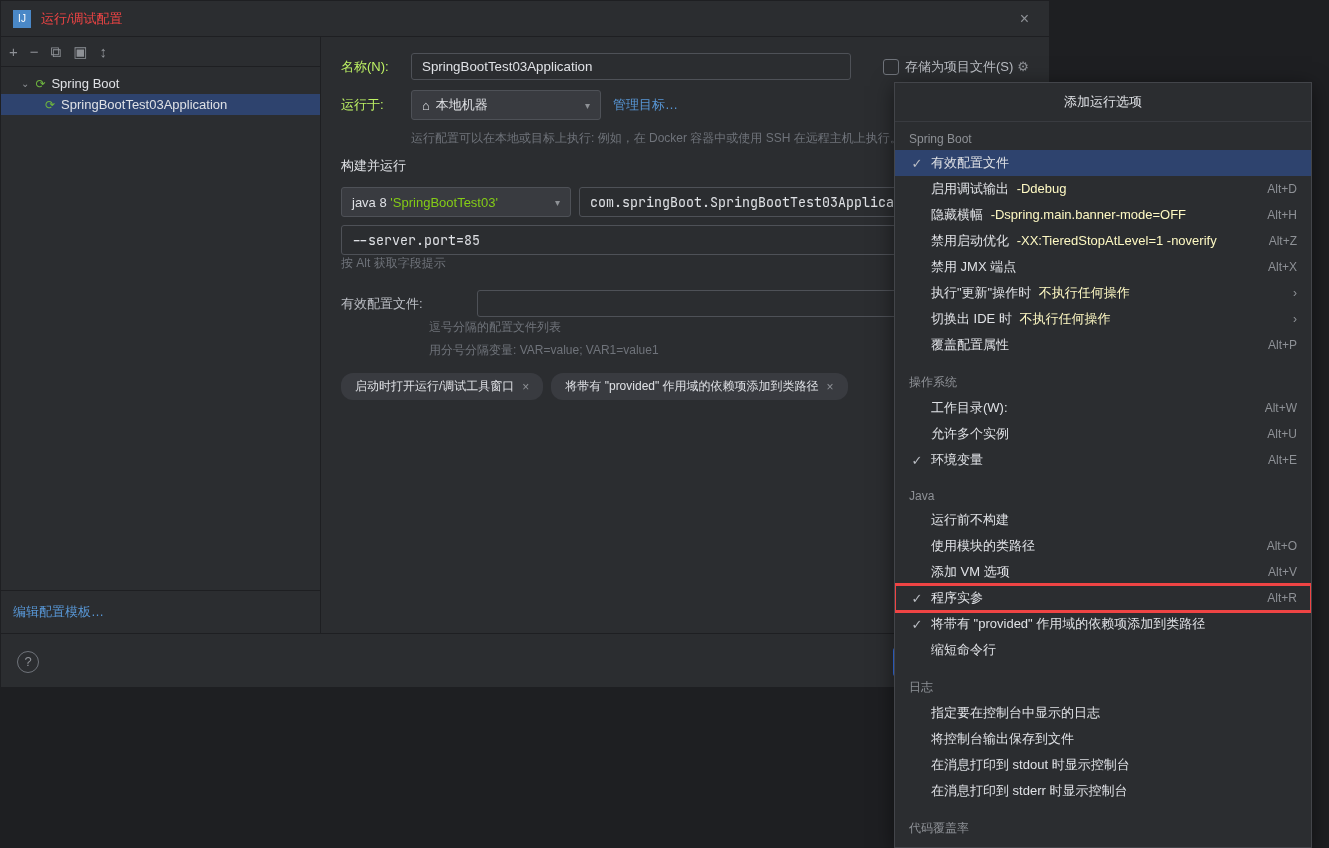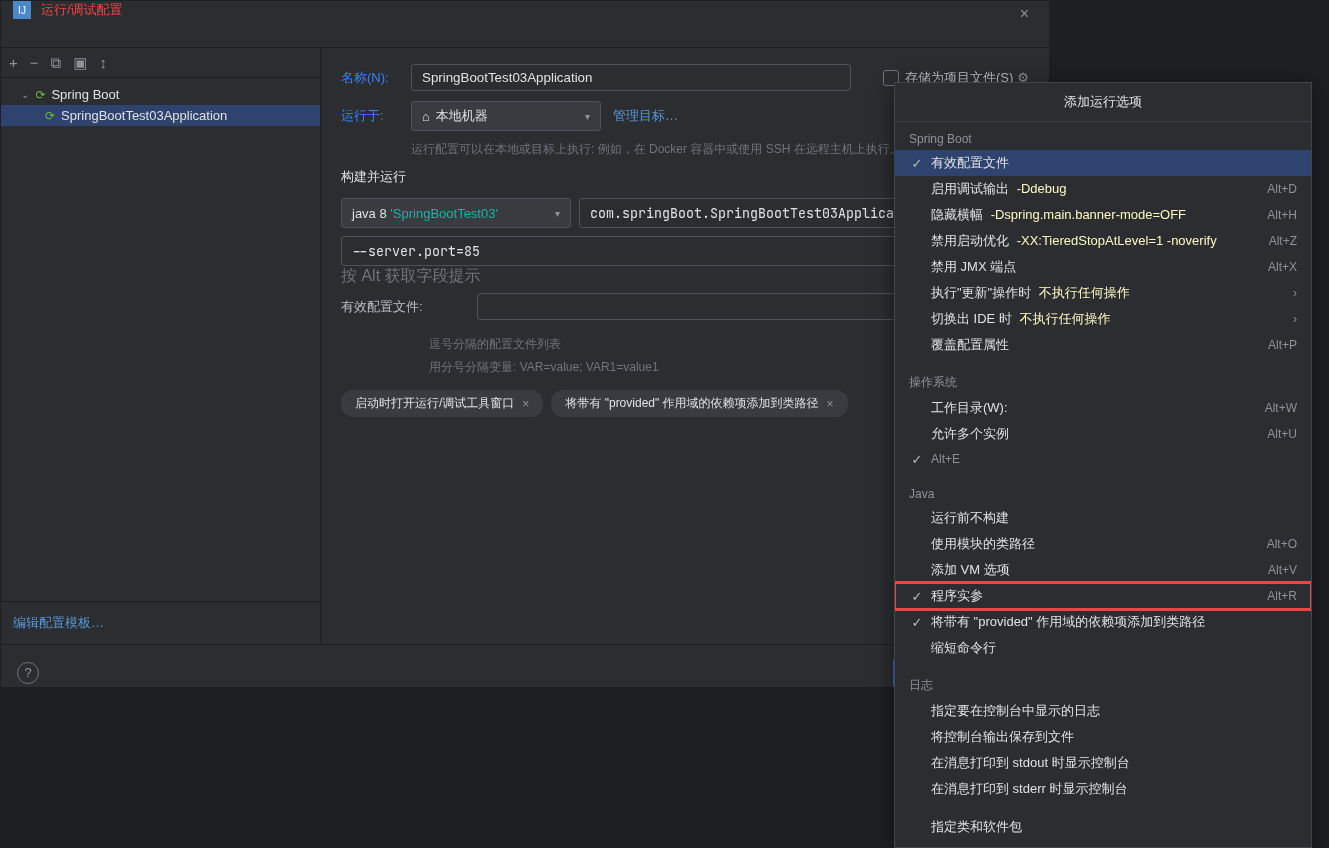--- a/index.html
+++ b/index.html
@@ -1,37 +1,37 @@
 <!DOCTYPE html>
 <html><head>
 <meta charset="utf-8">
 <style>
 * { margin:0; padding:0; box-sizing:border-box; font-family:-apple-system,"Segoe UI",sans-serif; }
 body { background:#1e1f22; color:#bbbec4; font-size:13px; width:1329px; height:848px; overflow:hidden; position:relative; }
 .dialog { position:absolute; left:0; top:0; width:1050px; height:688px; background:#2b2d30; border:1px solid #1e1f22; }
-.titlebar { height:47px; display:flex; align-items:flex-start; padding:0 12px; border-bottom:1px solid #1e1f22; }
+.titlebar { height:36px; display:flex; align-items:center; padding:0 12px; border-bottom:1px solid #1e1f22; }
 .titlebar .icon { width:18px; height:18px; background:#4a88c7; margin-right:10px; display:flex; align-items:center; justify-content:center; font-size:10px; color:#fff; }
 .titlebar .title { flex:1; color:#ef4444; }
 .close-btn { color:#8e9196; font-size:16px; cursor:pointer; padding:4px 8px; }
 .body { display:flex; height:596px; }
 .sidebar { width:320px; border-right:1px solid #1e1f22; display:flex; flex-direction:column; }
 .toolbar { height:30px; display:flex; align-items:center; padding:0 8px; gap:12px; border-bottom:1px solid #1e1f22; }
 .toolbar span { color:#8e9196; cursor:pointer; font-size:15px; }
 .tree { flex:1; padding:6px 0; }
 .tree-node { padding:3px 8px 3px 20px; display:flex; align-items:center; gap:6px; cursor:pointer; }
 .tree-node.group { padding-left:20px; }
 .tree-node.child { padding-left:44px; background:#2e436e; }
 .tree-node .arrow { color:#8e9196; font-size:10px; }
 .tree-node .sbicon { color:#6db33f; font-size:12px; }
 .tree-node .lbl { color:#dfe1e5; }
 .sidebar-footer { padding:12px; border-top:1px solid #1e1f22; }
 .link { color:#5897d6; cursor:pointer; }
 .main { flex:1; padding:16px 20px; overflow:auto; }
 .row { display:flex; align-items:center; margin-bottom:10px; }
-.row .label { width:70px; color:#3b82f6; }
+.row .label { width:70px; color:#bef264; }
 .input { background:#2b2d30; border:1px solid #4e5157; border-radius:3px; padding:5px 10px; color:#dfe1e5; }
 .input.wide { width:440px; }
 .select { background:#393b40; border:1px solid #4e5157; border-radius:3px; padding:5px 10px; color:#dfe1e5; display:flex; align-items:center; justify-content:space-between; cursor:pointer; }
 .select .chev { color:#8e9196; font-size:10px; margin-left:8px; }
 .hint { color:#6f737a; font-size:12px; margin-left:70px; margin-bottom:10px; }
 .hint.full { margin-left:88px; margin-top:-4px; }
 .section-hdr { color:#dfe1e5; margin:8px 0 12px; }
 .flex-gap { display:flex; gap:8px; }
 .mono-input { background:#2b2d30; border:1px solid #4e5157; border-radius:3px; padding:5px 10px; color:#dfe1e5; font-family:'JetBrains Mono',Consolas,monospace; flex:1; }
 .chip { background:#393b40; border-radius:12px; padding:5px 14px; color:#dfe1e5; display:flex; align-items:center; gap:8px; font-size:12px; }
@@ -50,21 +50,21 @@
 .popup-title { text-align:center; padding:10px; color:#dfe1e5; border-bottom:1px solid #393b40; }
 .popup-group { padding:6px 0; }
 .popup-group-hdr { padding:4px 14px; color:#8e9196; font-size:12px; }
 .popup-item { display:flex; align-items:center; padding:4px 14px 4px 14px; cursor:pointer; gap:6px; min-height:24px; }
 .popup-item.selected { background:#2e436e; }
 .popup-item.highlighted { outline:3px solid #ef4444; outline-offset:-1px; }
 .popup-item .chkcol { width:16px; display:flex; justify-content:center; color:#bbbec4; }
 .popup-item .itxt { flex:1; color:#dfe1e5; }
 .popup-item .isuf { color:#fef9c3; margin-left:4px; }
 .popup-item .isc { color:#8e9196; font-size:12px; }
-.lblrow { display:flex; align-items:center; margin-bottom:20px;gap:48px; }
+.lblrow { display:flex; align-items:center; margin-bottom:6px;gap:48px; }
 .lblrow .label { width:88px; }
 .lblrow .input { flex:1; max-width:460px; }
 </style>
 </head>
 <body>
 
 <div class="dialog">
   <div class="titlebar">
     <div class="icon">IJ</div>
     <div class="title">运行/调试配置</div>
@@ -113,29 +113,29 @@
               <span>本地机器</span>
             </span>
           <span class="chev">▾</span>
         </div>
         <span class="link" style="margin-left:12px">管理目标…</span>
       </div>
       <div class="hint">运行配置可以在本地或目标上执行: 例如，在 Docker 容器中或使用 SSH 在远程主机上执行。</div>
       <div class="section-hdr">构建并运行</div>
       <div class="flex-gap" style="margin-bottom:8px">
         <div class="select" style="width:230px;font-family:Consolas,monospace">
-          <span><span>java 8</span> <span style="color:#14b8a6">'SpringBootTest03'</span></span>
+          <span><span>java 8</span> <span style="color:#84cc16">'SpringBootTest03'</span></span>
           <span class="chev">▾</span>
         </div>
         <input class="mono-input" value="com.springBoot.SpringBootTest03Application" style="">
       </div>
       <div class="flex-gap" style="margin-bottom:0">
         <input class="mono-input" value="--server.port=85" style="">
       </div>
-      <div style="color:#6f737a;font-size:16px;margin-bottom:6px">按 Alt 获取字段提示</div>
+      <div style="color:#6f737a;font-size:12px;margin-bottom:18px">按 Alt 获取字段提示</div>
       <div class="lblrow">
         <div class="label">有效配置文件:</div>
         <input class="input" style="">
       </div>
       <div class="hint full">逗号分隔的配置文件列表</div>
       <div class="hint full">用分号分隔变量: VAR=value; VAR1=value1</div>
       <div class="flex-gap" style="margin-top:14px">
         <div class="chip">
           <span>启动时打开运行/调试工具窗口</span>
           <span class="x">×</span>
@@ -207,20 +207,21 @@
           <span class="itxt">工作目录(W):</span>
           <span class="isc">Alt+W</span>
         </div>
         <div class="popup-item">
           <span class="chkcol"></span>
           <span class="itxt">允许多个实例</span>
           <span class="isc">Alt+U</span>
         </div>
         <div class="popup-item">
           <span class="chkcol">✓</span>
+          <span class="itxt">环境变量</span>
           <span class="isc">Alt+E</span>
         </div>
       </div>
       <div class="popup-group">
         <div class="popup-group-hdr">Java</div>
         <div class="popup-item">
           <span class="chkcol"></span>
           <span class="itxt">运行前不构建</span>
         </div>
         <div class="popup-item">
@@ -260,19 +261,20 @@
         <div class="popup-item">
           <span class="chkcol"></span>
           <span class="itxt">在消息打印到 stdout 时显示控制台</span>
         </div>
         <div class="popup-item">
           <span class="chkcol"></span>
           <span class="itxt">在消息打印到 stderr 时显示控制台</span>
         </div>
       </div>
       <div class="popup-group">
+        <div class="popup-group-hdr">代码覆盖率</div>
         <div class="popup-item">
           <span class="chkcol"></span>
           <span class="itxt">指定类和软件包</span>
         </div>
       </div>
     </div>
 </div>
 
 </body></html>

